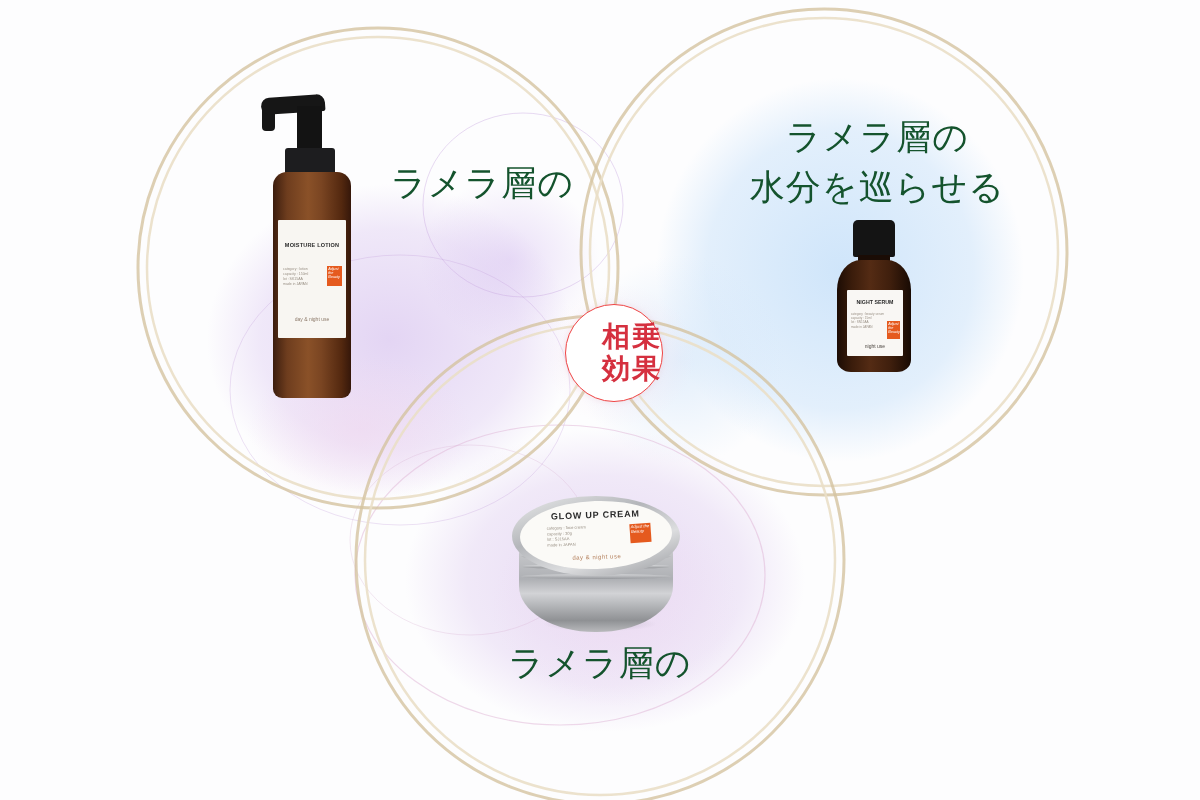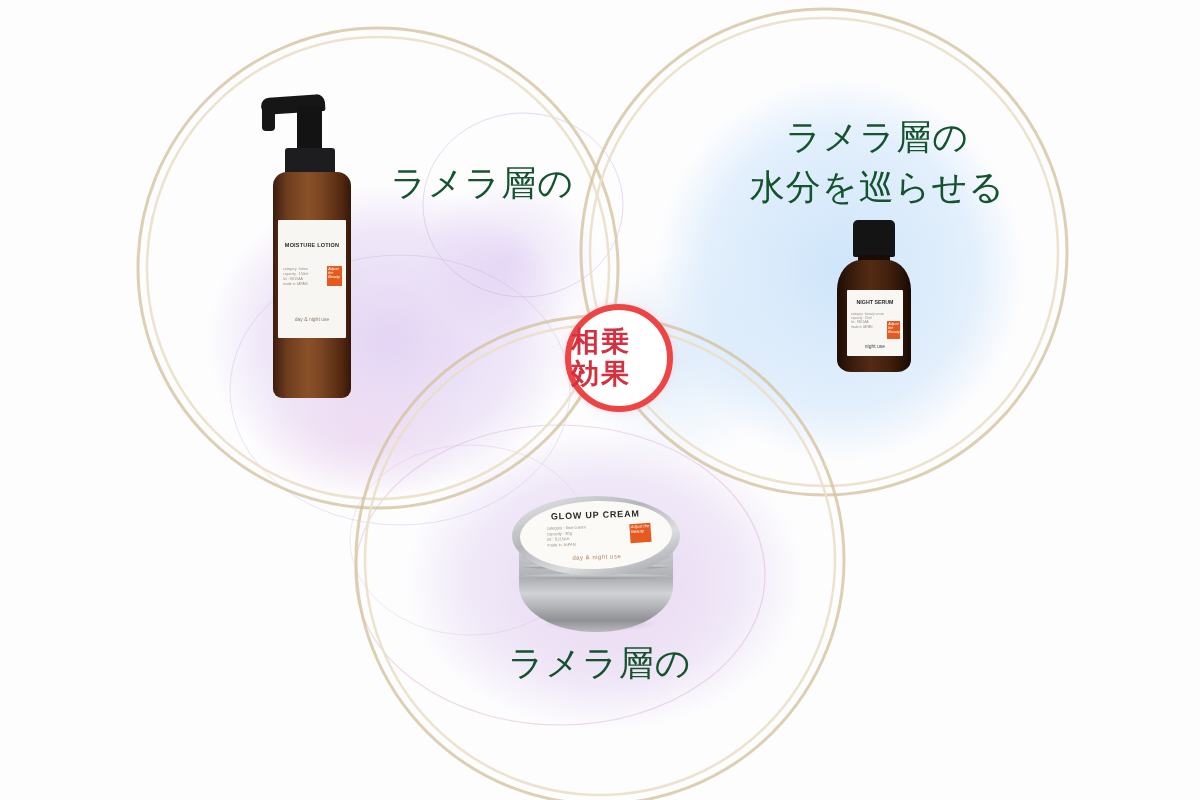--- a/index.html
+++ b/index.html
@@ -24,22 +24,22 @@
   .jp-label{
     position:absolute;text-align:center;color:#14532d;
     font-size:35px;line-height:50px;font-weight:500;letter-spacing:1px;white-space:nowrap;
   }
   .lbl-moist{left:330px;top:158px;width:305px;}
   .lbl-oil{left:725px;top:112px;width:305px;}
   .lbl-prot{left:445px;top:638px;width:310px;}
   
   .badge{
     position:absolute;left:565px;top:304px;width:96px;height:96px;border-radius:50%;
-    background:#ffffff;border:6px solid #ef4444;box-shadow:0 0 6px rgba(230,190,200,.35);
-    display:flex;flex-direction:column;align-items:flex-start;justify-content:center;
+    background:#ffffff;border:1px solid #ef4444;box-shadow:0 0 6px rgba(230,190,200,.35);
+    display:flex;flex-direction:column;align-items:flex-end;justify-content:center;
   }
   .badge .bline{font-size:28px;line-height:32px;font-weight:600;letter-spacing:2px;color:#d5303f;}
   
   .p-title{font-weight:bold;color:#2a2a2a;text-align:center;white-space:nowrap;}
   .micro{color:#9a9186;transform-origin:left top;white-space:nowrap;}
   .logo{background:#e55a1e;color:#fff;font-style:italic;overflow:hidden;position:absolute;}
   .logo span{display:block;transform:scale(.62);transform-origin:left top;width:160%;line-height:1.15;font-size:6px;padding:1px 0 0 2px;}
   .usage{position:absolute;width:100%;text-align:center;color:#8d7a6a;white-space:nowrap;}
   
   .lotion{position:absolute;left:256px;top:90px;width:104px;height:312px;}

